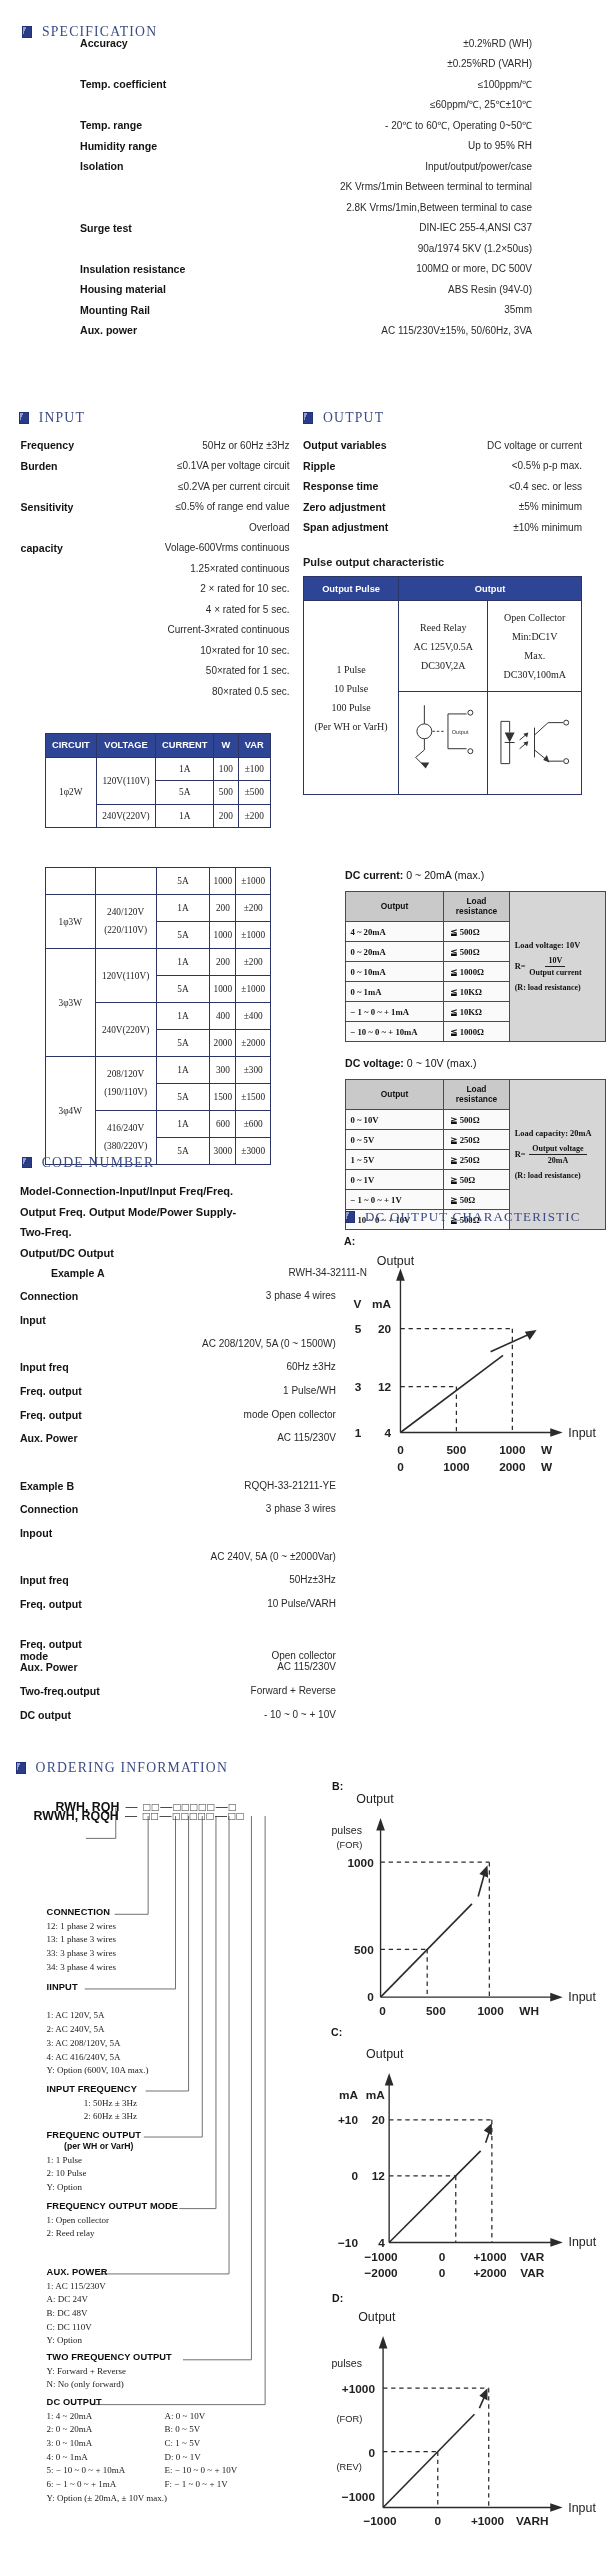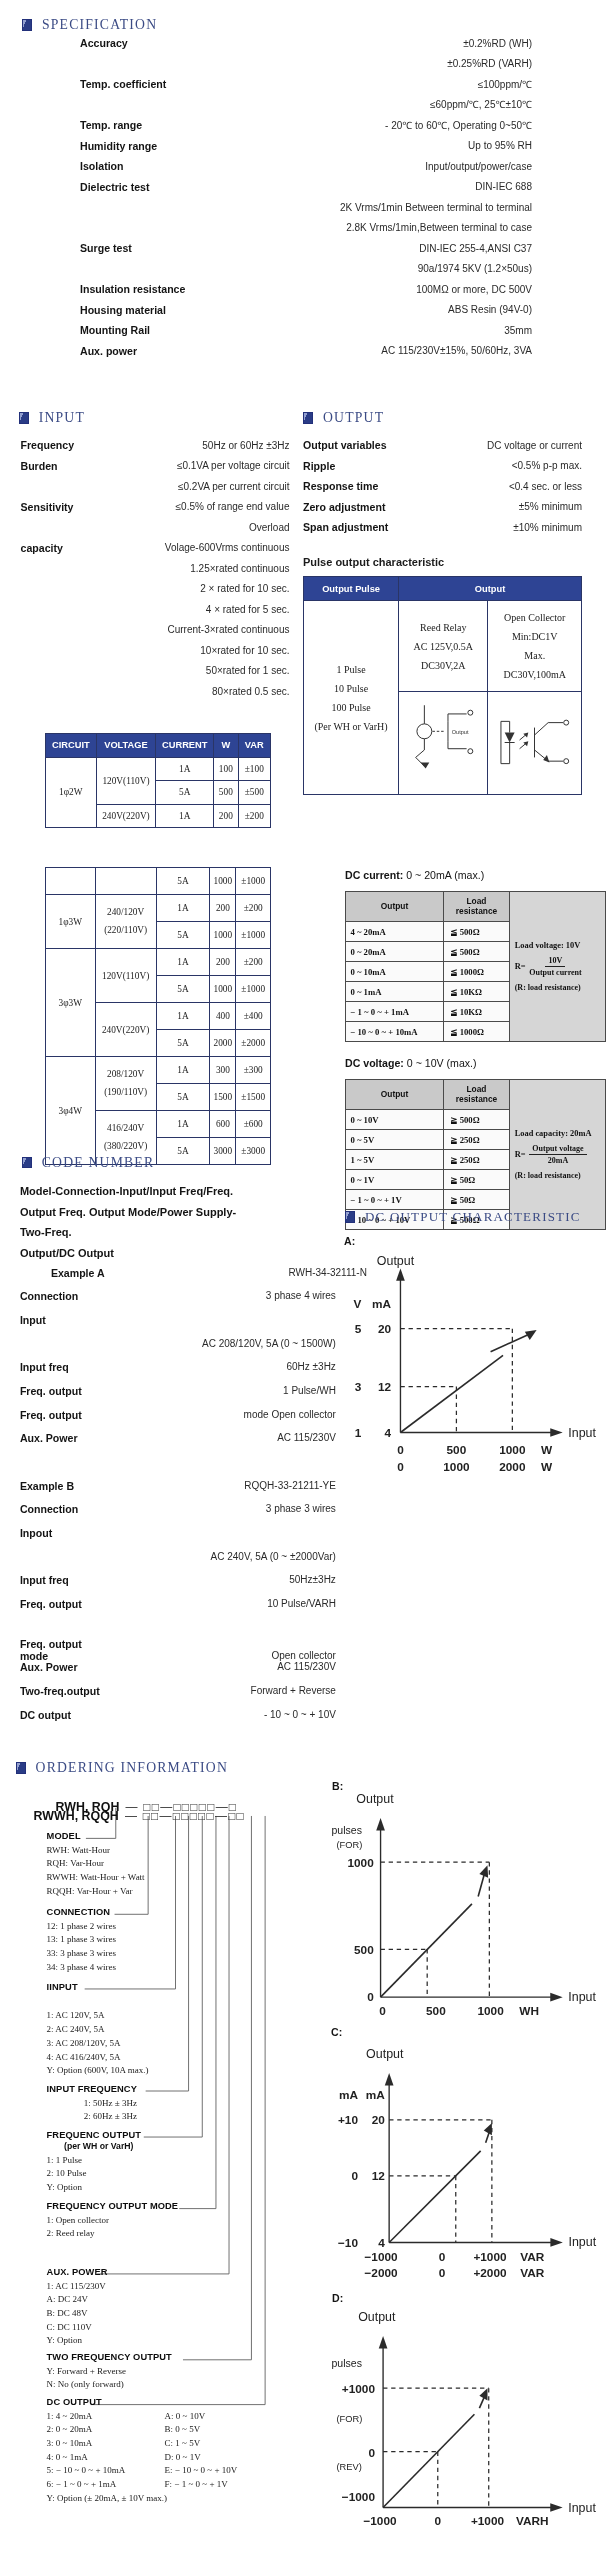--- a/index.html
+++ b/index.html
@@ -58,21 +58,21 @@
   .dcpair span{font-family:"Liberation Serif",serif;font-size:9px;color:#1a1a1a;}
   .dcpair span:first-child{width:118px;}
   .cdiag line,.cdiag path,.cdiag circle,.cdiag polyline{stroke:#333;stroke-width:1.6;fill:none;}
   .cdiag polygon{fill:#333;stroke:none;}
 </style>
 </head>
 <body>
 
 <div class="page">
 
-  <div class="abs sec-head" style="left:22px;top:17px;">
+  <div class="abs sec-head" style="left:22px;top:24px;">
     <span class="sec-icon"></span>
     <span>SPECIFICATION</span>
   </div>
   <div class="abs rows" style="left:80px;top:29px;width:452px;">
     <div class="kv">
         <span class="lbl">Accuracy</span>
         <span class="val">±0.2%RD (WH)</span>
       </div>
     <div class="kv">
         <span class="lbl"></span>
@@ -90,24 +90,20 @@
         <span class="lbl">Temp. range</span>
         <span class="val">- 20℃ to 60℃, Operating 0~50℃</span>
       </div>
     <div class="kv">
         <span class="lbl">Humidity range</span>
         <span class="val">Up to 95% RH</span>
       </div>
     <div class="kv">
         <span class="lbl">Isolation</span>
         <span class="val">Input/output/power/case</span>
-      </div>
-    <div class="kv">
-        <span class="lbl">Dielectric test</span>
-        <span class="val">DIN-IEC 688</span>
       </div>
     <div class="kv">
         <span class="lbl"></span>
         <span class="val">2K Vrms/1min Between terminal to terminal</span>
       </div>
     <div class="kv">
         <span class="lbl"></span>
         <span class="val">2.8K Vrms/1min,Between terminal to case</span>
       </div>
     <div class="kv">
@@ -631,27 +627,20 @@
     </div>
     <div class="codeline" style="position:absolute;left:40px;top:29px;margin-top:16px;">
       <b>RWH, RQH</b>
       <span class="boxes">— □□—□□□□□—□</span>
     </div>
     <div class="codeline" style="position:absolute;left:18px;top:54px;">
       <b>RWWH, RQQH</b>
       <span class="boxes">— □□—□□□□□—□□</span>
     </div>
 
-    <div class="grp" style="top:76px;">
-      <div class="gname">MODEL</div>
-      <div class="opt">RWH:  Watt-Hour</div>
-      <div class="opt">RQH:  Var-Hour</div>
-      <div class="opt">RWWH: Watt-Hour + Watt</div>
-      <div class="opt">RQQH: Var-Hour + Var</div>
-    </div>
 
     <div class="grp" style="top:152px;">
       <div class="gname">CONNECTION</div>
       <div class="opt">12: 1 phase 2 wires</div>
       <div class="opt">13: 1 phase 3 wires</div>
       <div class="opt">33: 3 phase 3 wires</div>
       <div class="opt">34: 3 phase 4 wires</div>
     </div>
 
     <div class="grp" style="top:227px;">

